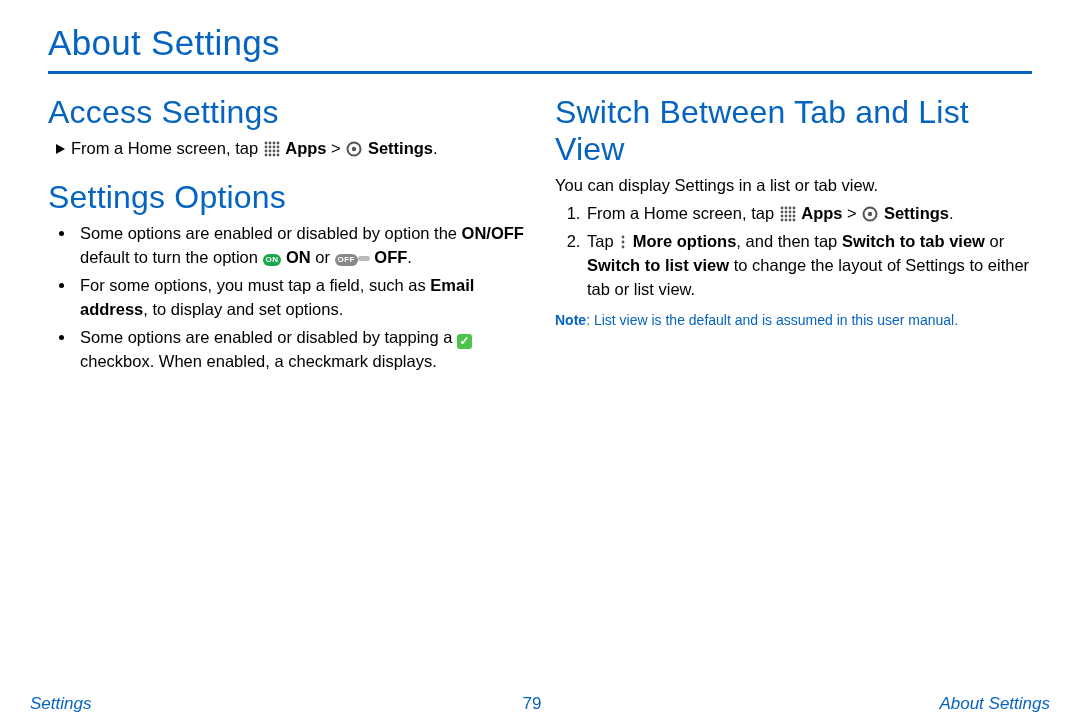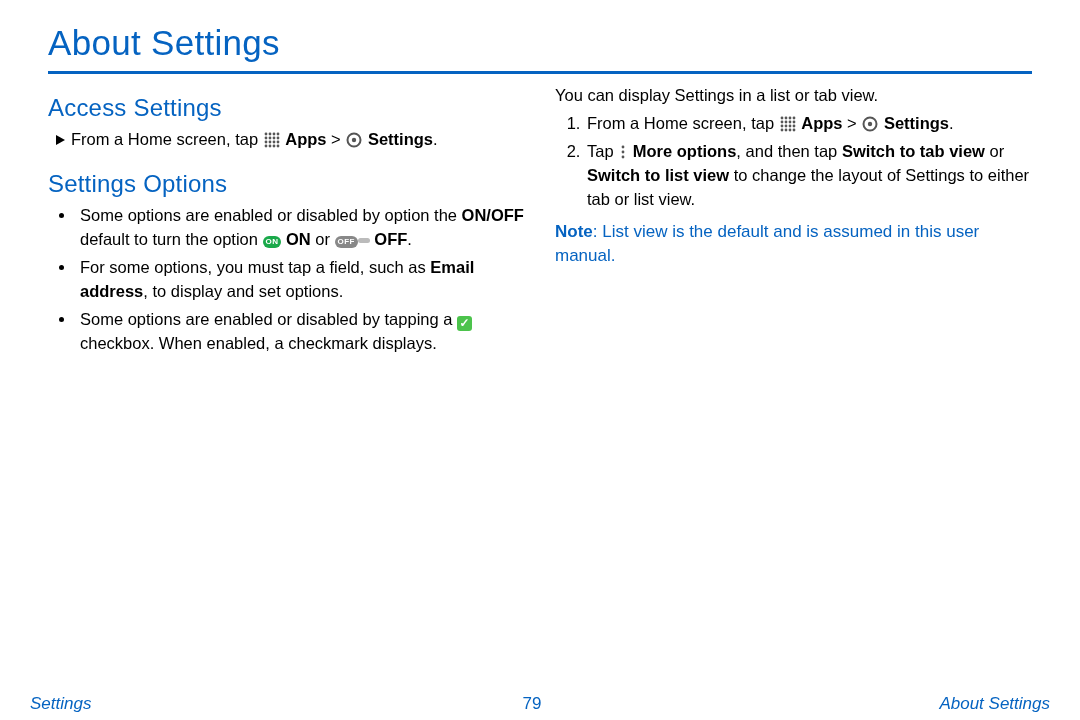--- a/index.html
+++ b/index.html
@@ -33,21 +33,21 @@
   .columns {
     display: flex;
     gap: 30px;
   }
   .col {
     flex: 1 1 0;
     min-width: 0;
   }
   h2.section-title {
     font-weight: 400;
-    font-size: 24px;
+    font-size: 32px;
     color: #0563c1;
     margin: 10px 0 6px 0;
     letter-spacing: 0.2px;
   }
   p, li {
     font-size: 16.5px;
     line-height: 1.45;
   }
   .hang {
     padding-left: 28px;
@@ -70,21 +70,21 @@
     margin: 4px 0;
     padding-left: 30px;
   }
   ol.steps > li {
     margin: 4px 0;
     padding-left: 2px;
   }
   b { font-weight: 700; }
   .note {
     margin: 8px 0;
-    font-size: 17px;
+    font-size: 14px;
     line-height: 1.45;
     color: #0563c1;
   }
   .note .note-label { font-weight: 700; }
 
   
   .footer {
     position: absolute;
     left: 0;
     bottom: 6px;
@@ -209,20 +209,21 @@
         </li>
         <li>
           <span>Some options are enabled or disabled by tapping a </span><span class="checkbox-ico">✓</span><span> checkbox. When enabled, a checkmark displays.</span>
         </li>
       </ul>
 
     </div>
 
     <div class="col">
 
+      <h2 class="section-title">Switch Between Tab and List View</h2>
 
       <p style="margin:0 0">You can display Settings in a list or tab view.</p>
 
       <ol class="steps">
         <li>
           <span>From a Home screen, tap </span><svg class="inline-icon" width="16" height="16" viewBox="0 0 16 16">
               <g fill="#555">
                 <circle cx="2" cy="2" r="1.4"></circle>
                 <circle cx="6" cy="2" r="1.4"></circle>
                 <circle cx="10" cy="2" r="1.4"></circle>

